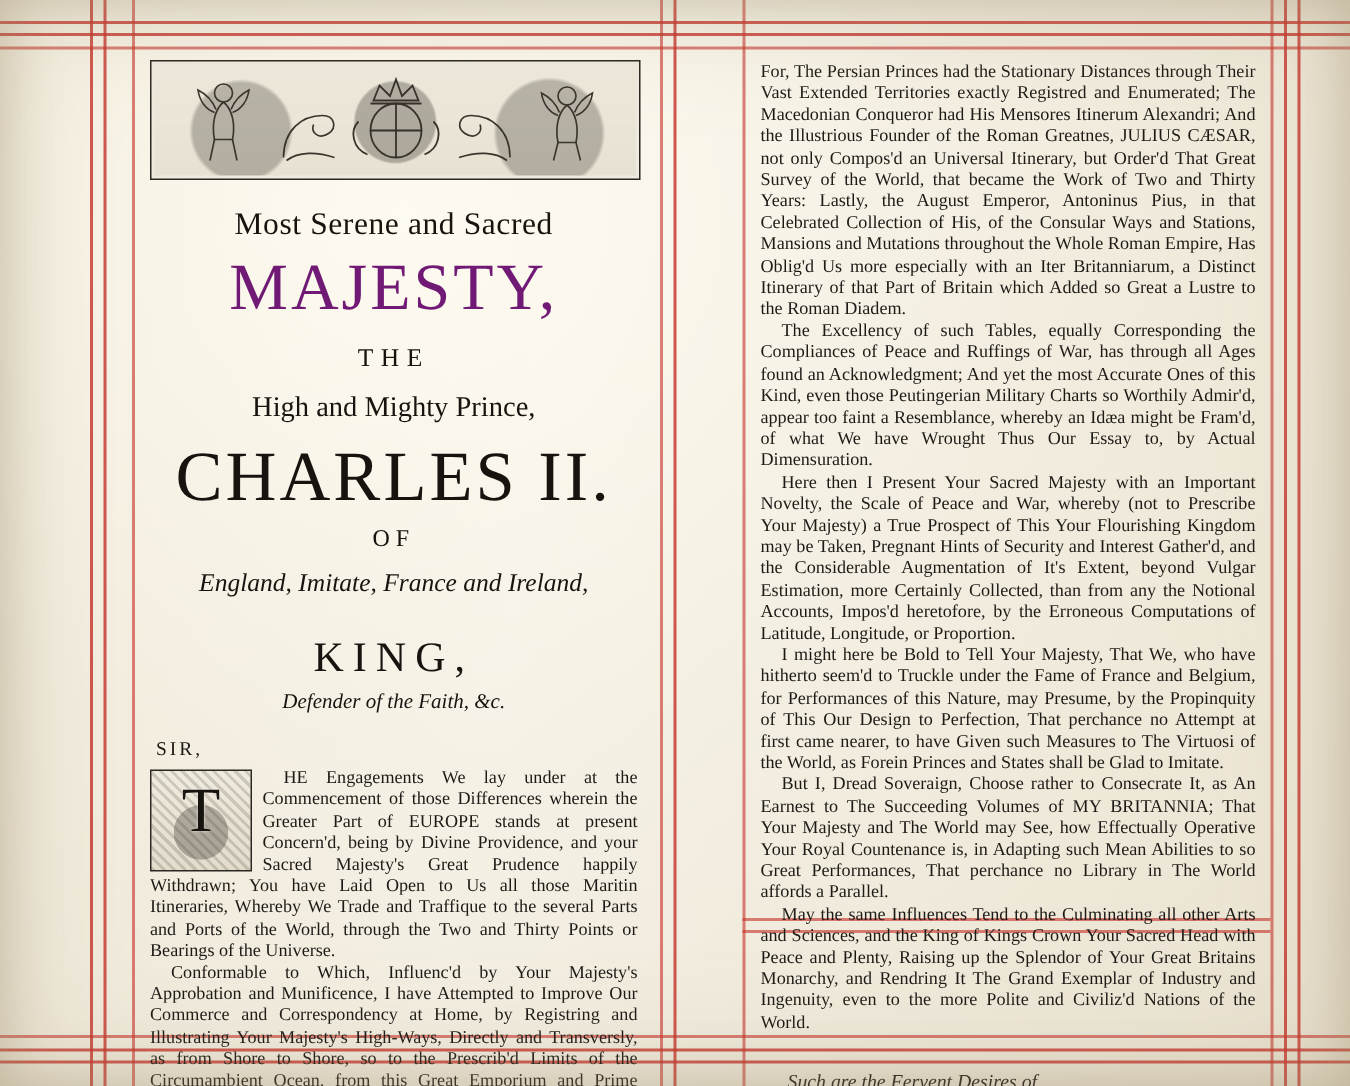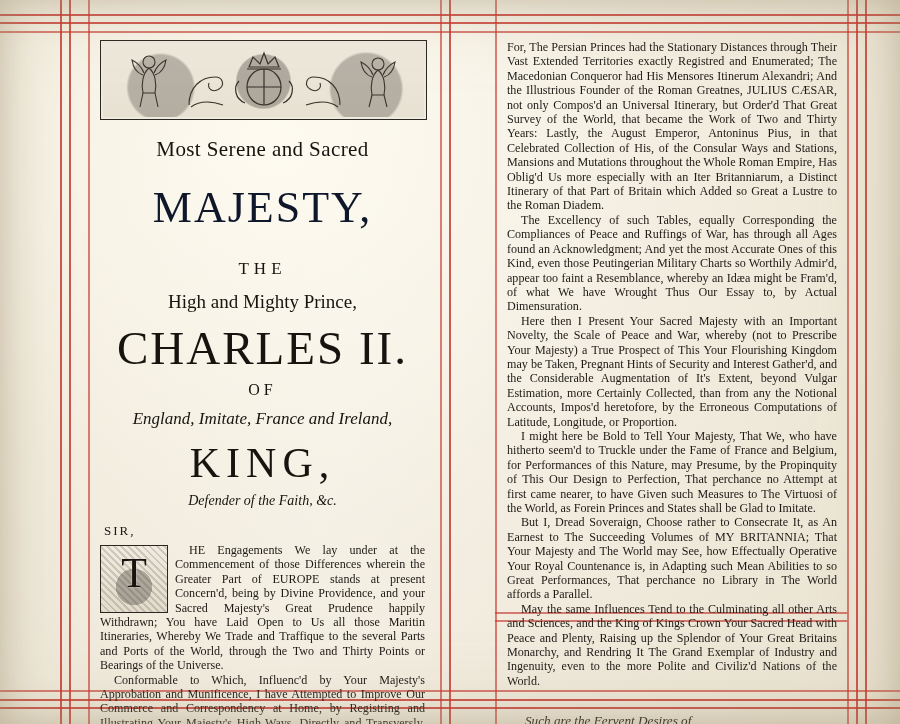--- a/index.html
+++ b/index.html
@@ -89,28 +89,28 @@
     font-size: 20px;
     letter-spacing: 5px;
     font-weight: 600;
   }
   .serene {
     margin-top: 17px;
     font-size: 21px;
     letter-spacing: 0.4px;
   }
   .majesty {
-    margin-top: 20px;
+    margin-top: 4px;
     font-size: 44px;
     letter-spacing: 2px;
     font-weight: 400;
-    color: #0f172a;
+    color: #701a75;
   }
   .the {
-    margin-top: 26px;
+    margin-top: 12px;
     font-size: 17px;
     letter-spacing: 5px;
   }
   .highmighty {
     margin-top: 12px;
     font-size: 19px;
   }
   .charles {
     margin-top: 8px;
     font-size: 47px;
@@ -120,22 +120,22 @@
     margin-top: 6px;
     font-size: 16px;
     letter-spacing: 4px;
   }
   .realms {
     margin-top: 10px;
     font-size: 17px;
     font-style: italic;
   }
   .king {
-    margin-top: 10px;
-    font-size: 42px;
+    margin-top: 24px;
+    font-size: 28px;
     letter-spacing: 6px;
   }
   .defender {
     margin-top: 6px;
     font-size: 14px;
     font-style: italic;
   }
   .sir {
     margin-top: 14px;
     text-align: left;

